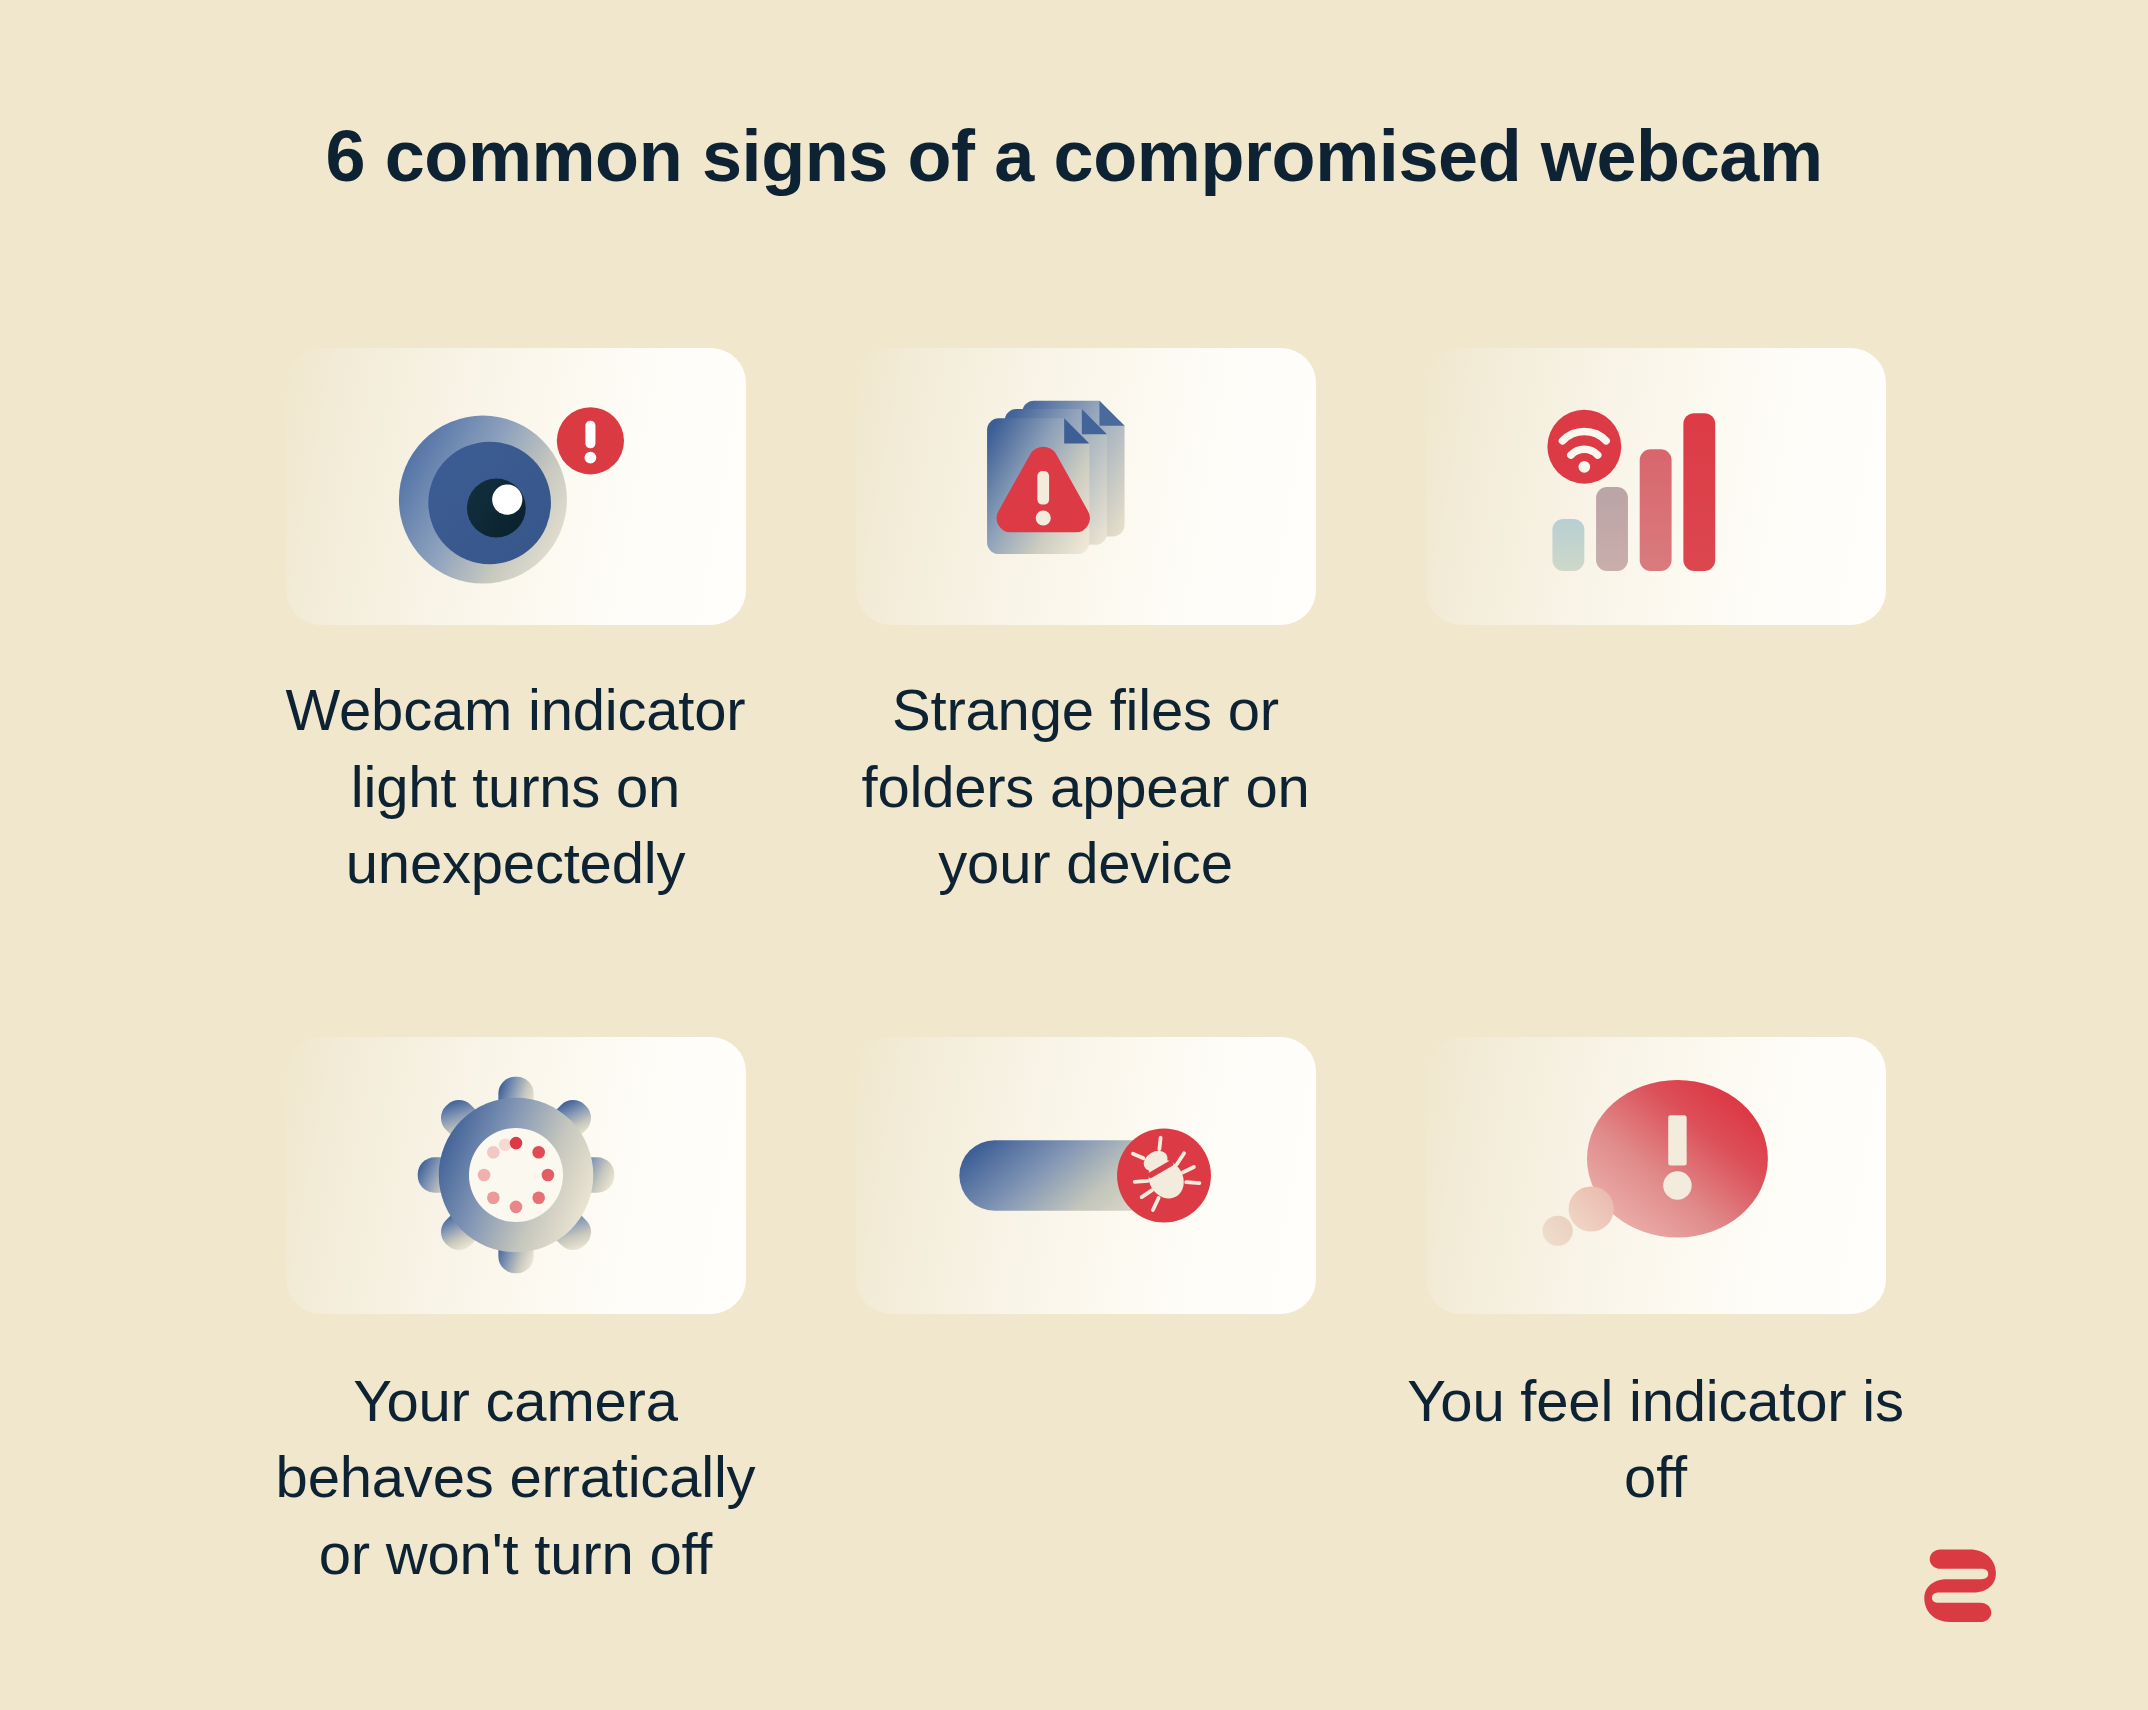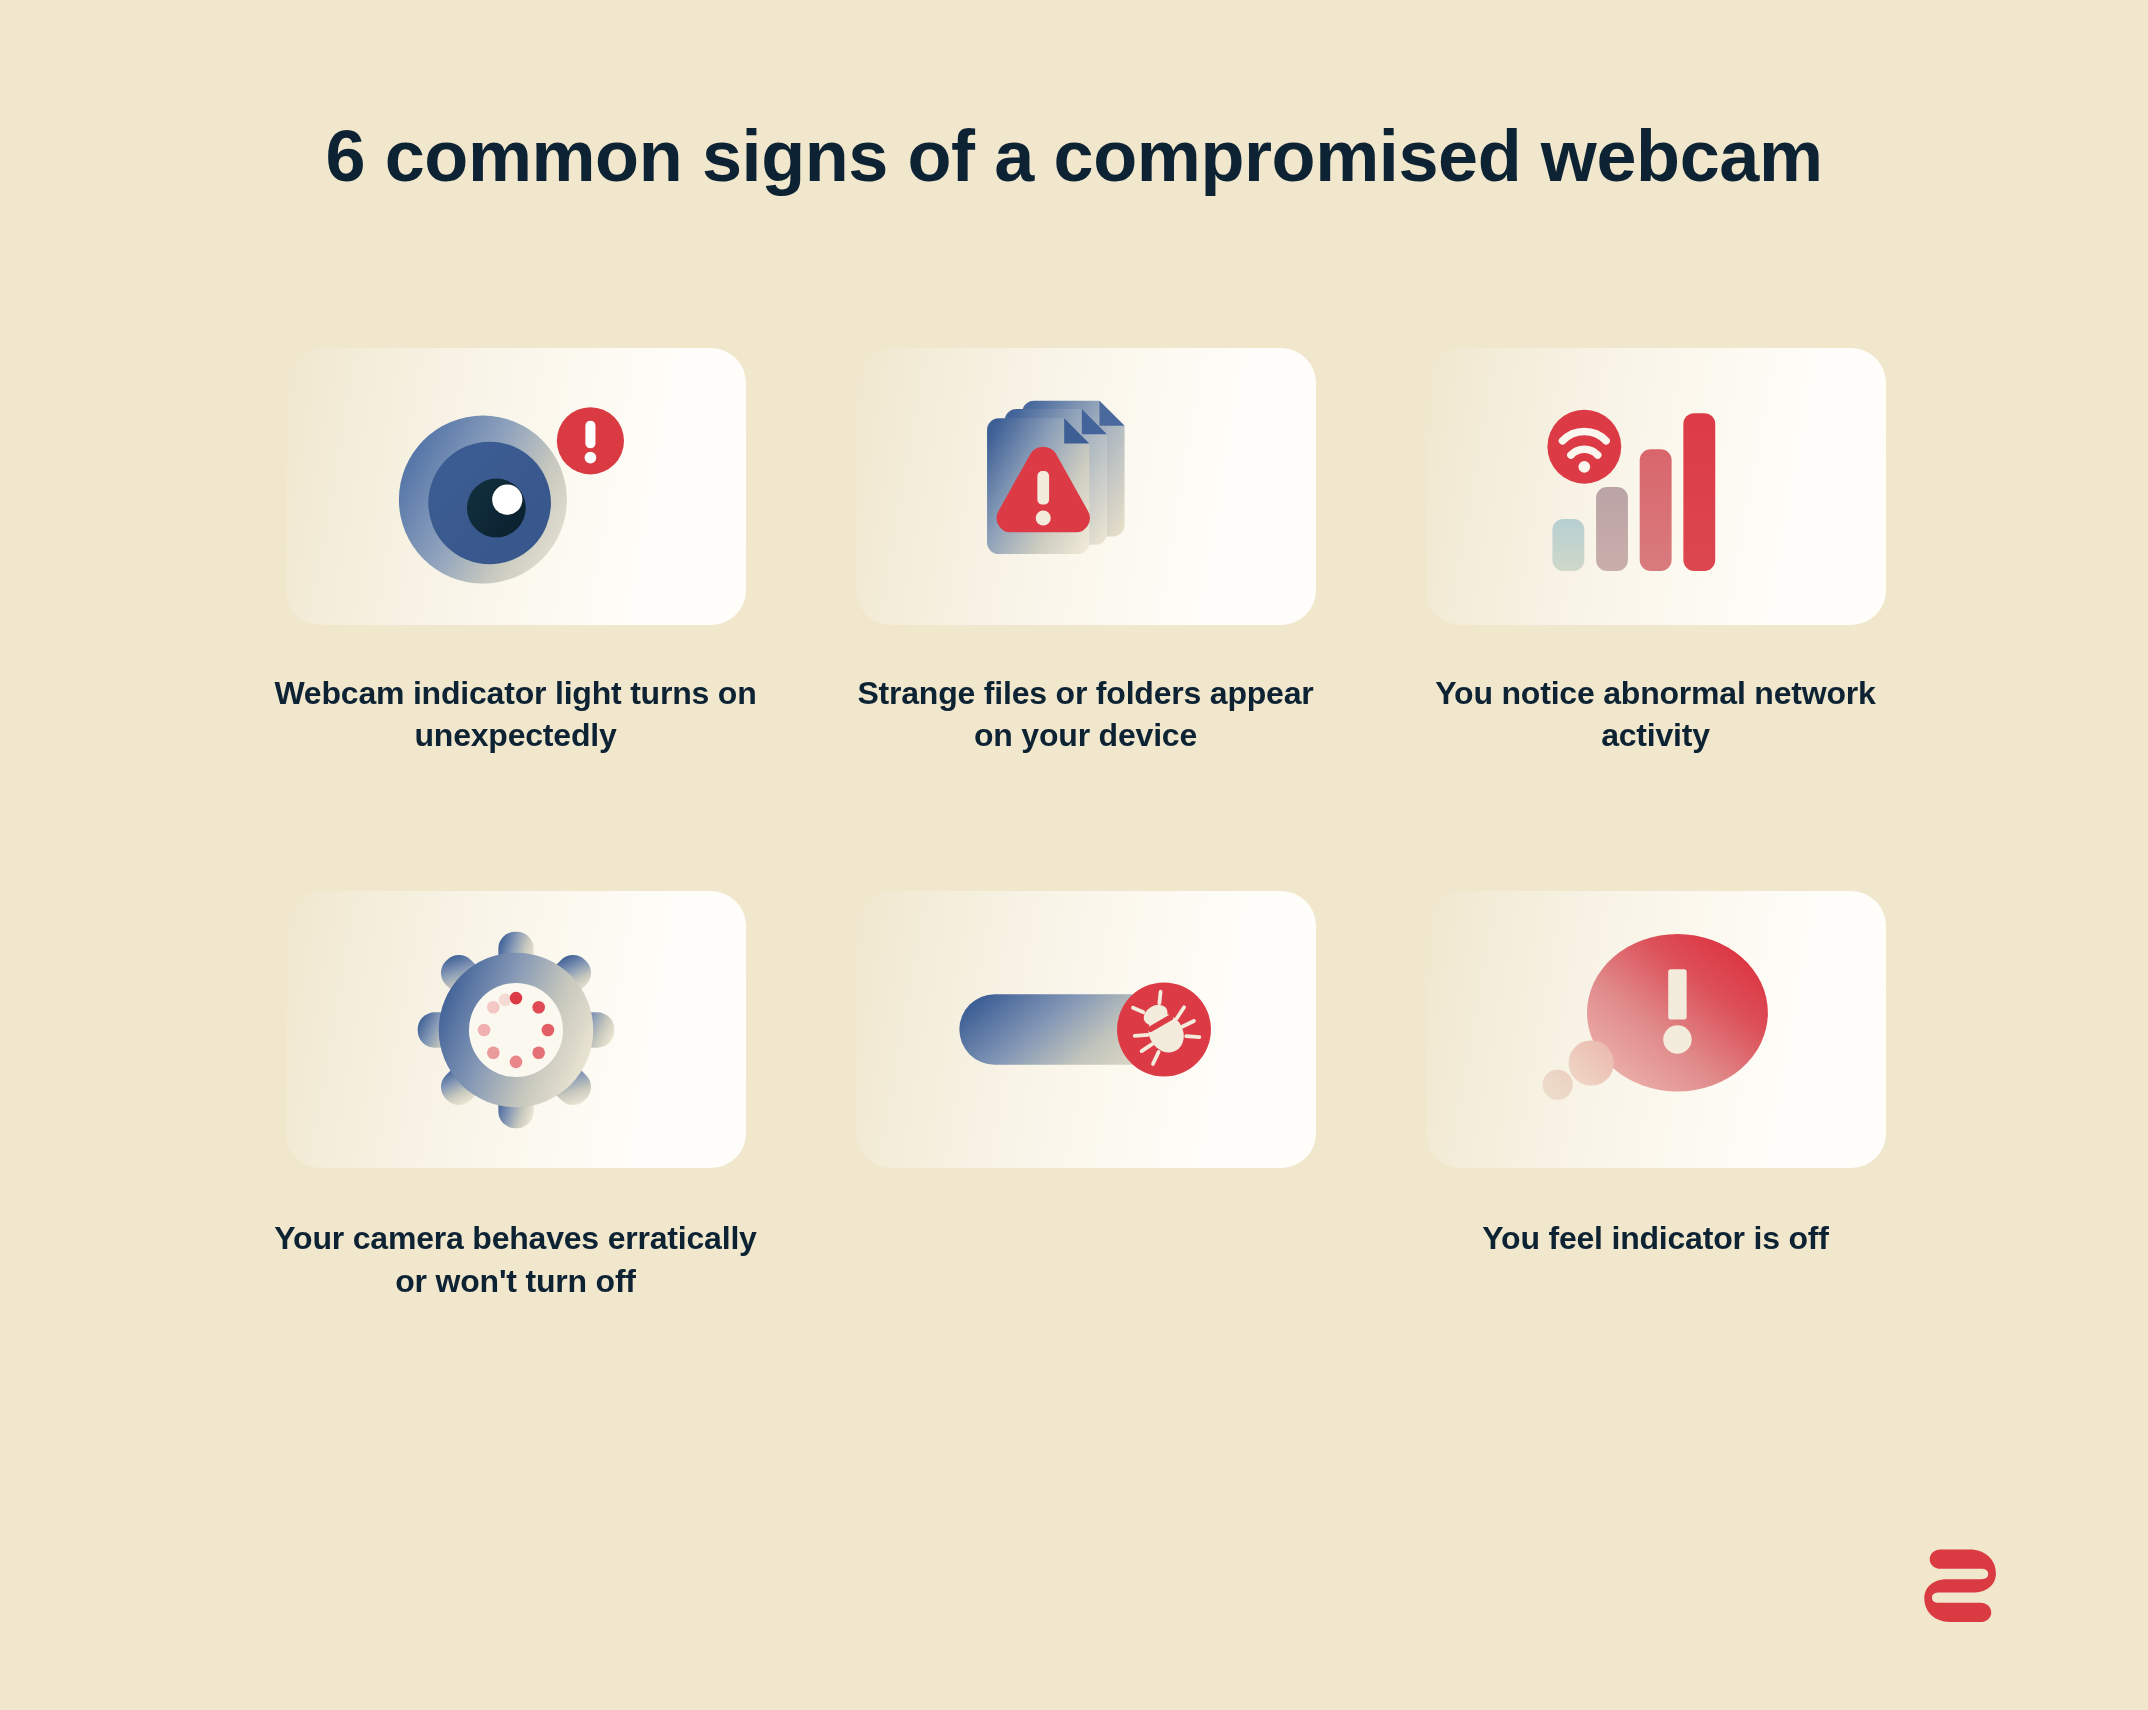--- a/index.html
+++ b/index.html
@@ -73,24 +73,24 @@
     position: absolute;
     inset: 0;
     display: flex;
     align-items: center;
     justify-content: center;
   }
 
   .caption {
     margin-top: 47px;
     text-align: center;
-    font-size: 32px;
+    font-size: 58px;
     line-height: 1.32;
     color: #0d2233;
-    font-weight: 700;
+    font-weight: 400;
     letter-spacing: -0.2px;
     width: 503px;
   }
   .cell.row2 .caption { margin-top: 49px; }
 
   
   .logo {
     position: absolute;
     right: 149px;
     bottom: 84px;
@@ -236,21 +236,20 @@
 
             <g>
               <circle cx="54" cy="77" r="44" fill="#dc3b46"></circle>
               <path d="M28 70 a36 36 0 0 1 52 0" stroke="#fbf7ee" stroke-width="9" fill="none" stroke-linecap="round"></path>
               <path d="M38 87 a22 22 0 0 1 32 0" stroke="#fbf7ee" stroke-width="9" fill="none" stroke-linecap="round"></path>
               <circle cx="54" cy="101" r="7" fill="#fbf7ee"></circle>
             </g>
           </svg>
         </div>
       </div>
-      <div class="caption">You notice abnormal network activity</div>
     </div>
 
     <div class="cell row2">
       <div class="card">
         <div class="card-inner">
           <svg width="210" height="210" viewBox="0 0 250 250">
             <defs>
               <linearGradient id="gearG" x1="0" y1="0.3" x2="1" y2="0.7">
                 <stop offset="0%" stop-color="#3d5f96"></stop>
                 <stop offset="35%" stop-color="#8296b5"></stop>

